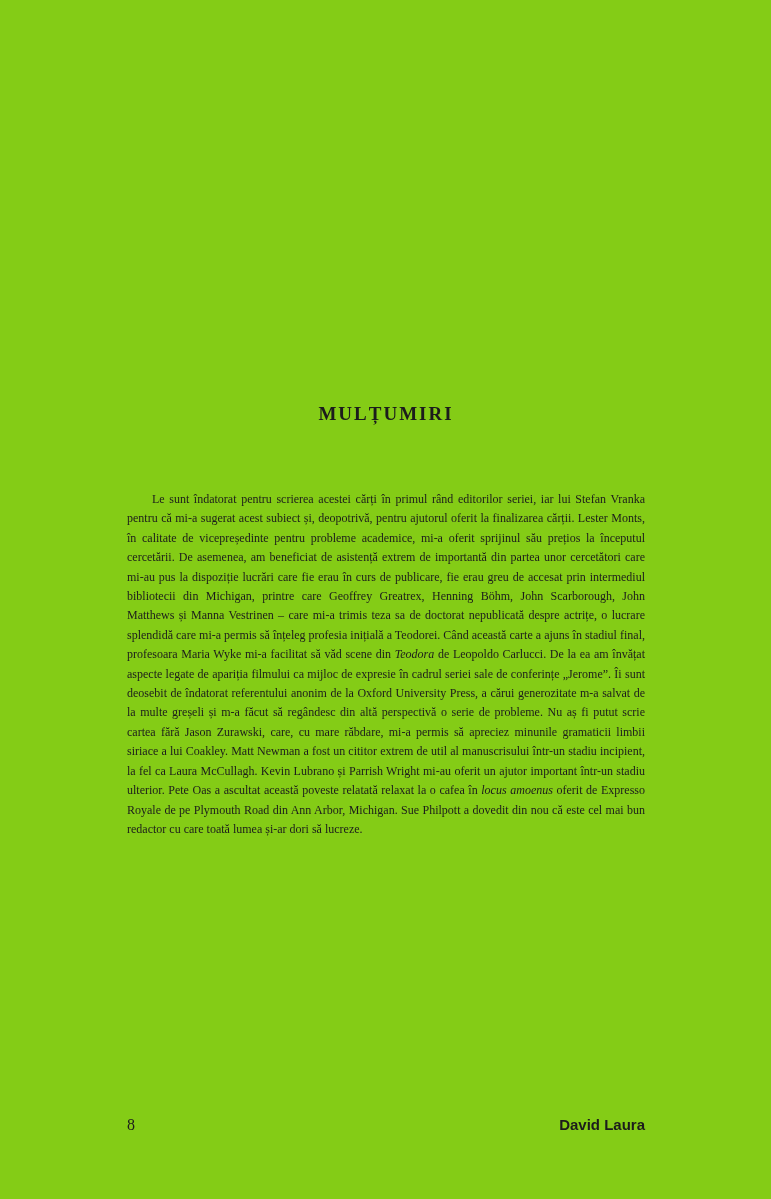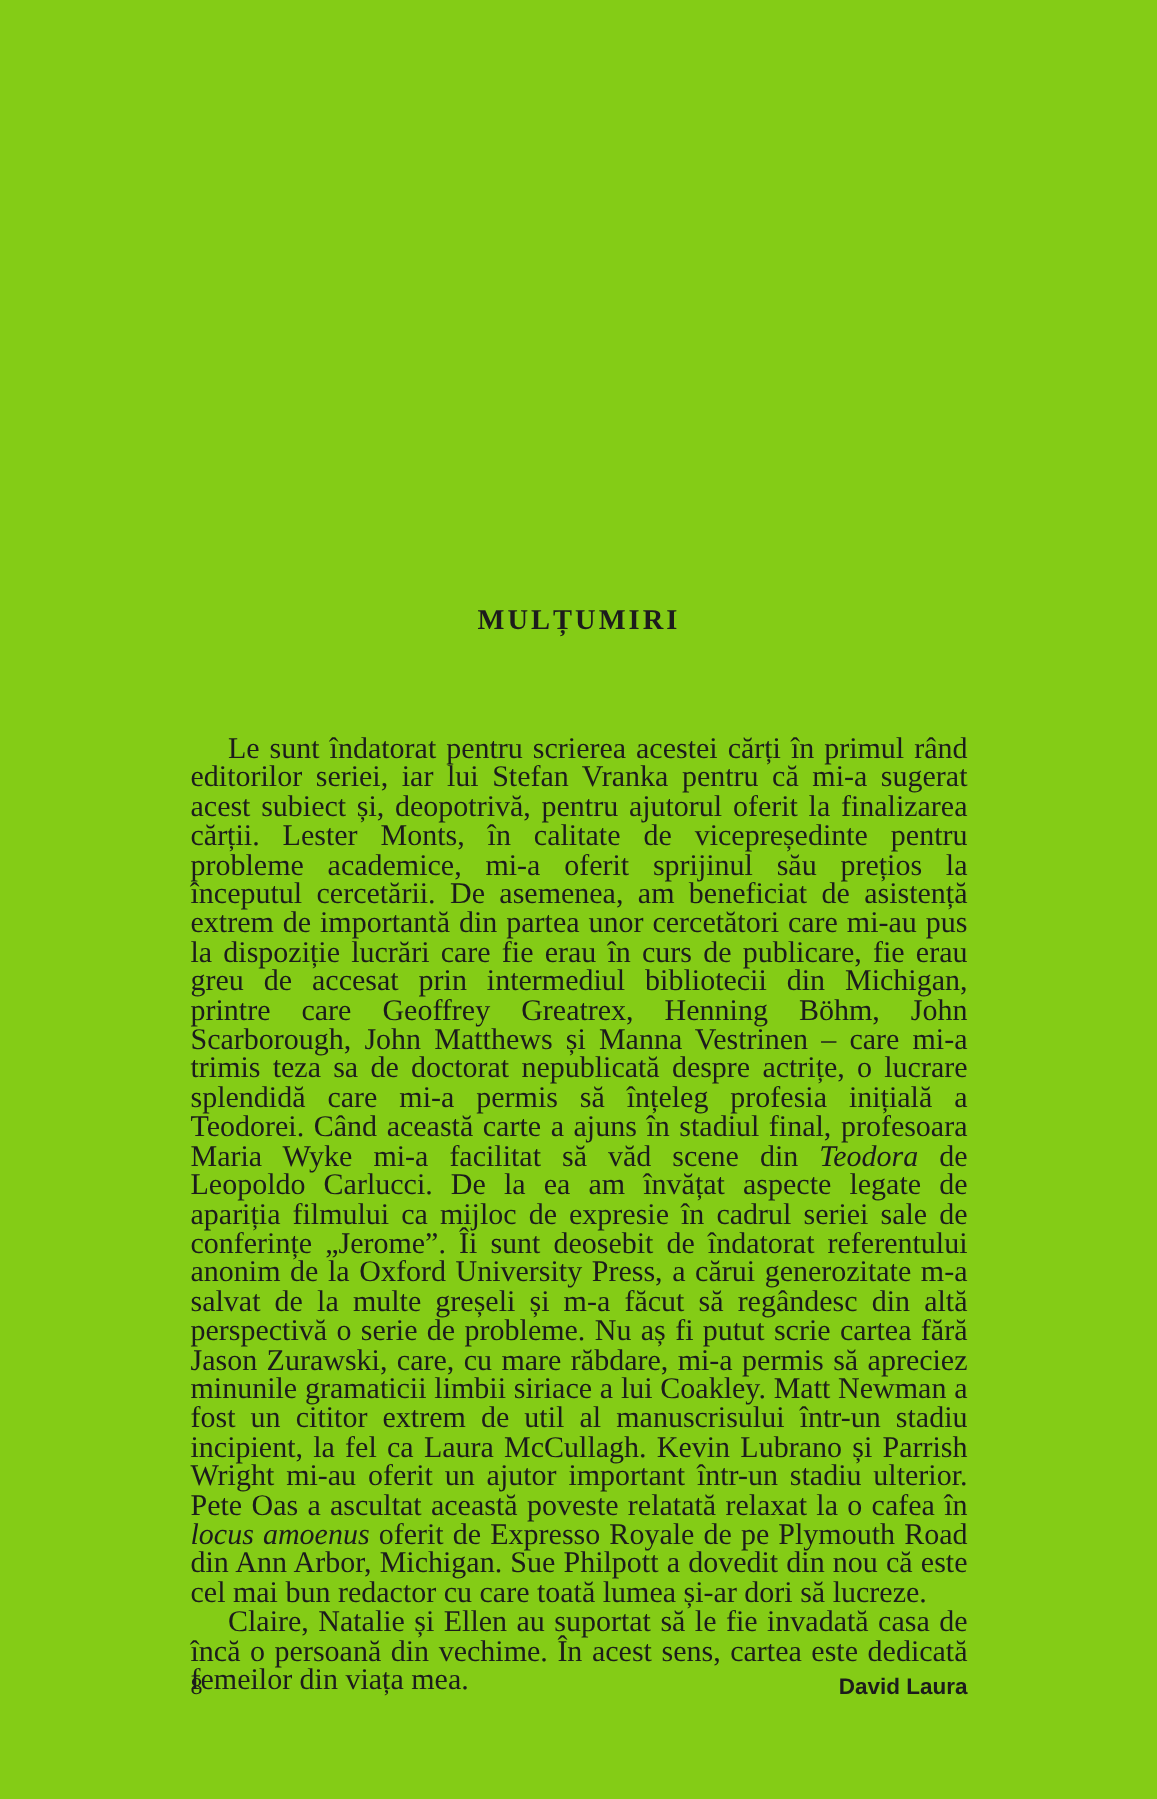--- a/index.html
+++ b/index.html
@@ -26,21 +26,21 @@
     font-size: 19px;
     font-weight: bold;
     letter-spacing: 2px;
     color: #1c1c1c;
   }
   .body-text {
     position: absolute;
     top: 490px;
     left: 127px;
     width: 518px;
-    font-size: 20px;
+    font-size: 12px;
     line-height: 19.4px;
     text-align: justify;
     color: #1c1c1c;
   }
   .para {
     margin: 0;
     text-indent: 25px;
   }
   .italic {
     font-style: italic;
@@ -67,21 +67,20 @@
 </style>
 </head>
 <body>
 
 <div class="page">
 
   <h1 class="title">MULȚUMIRI</h1>
 
   <div class="body-text">
       <p class="para"><span>Le sunt îndatorat pentru scrierea acestei cărți în primul rând editorilor seriei, iar lui Stefan Vranka pentru că mi-a sugerat acest subiect și, deopotrivă, pentru ajutorul oferit la finalizarea cărții. Lester Monts, în calitate de vicepreședinte pentru probleme academice, mi-a oferit sprijinul său prețios la începutul cercetării. De asemenea, am beneficiat de asistență extrem de importantă din partea unor cercetători care mi-au pus la dispoziție lucrări care fie erau în curs de publicare, fie erau greu de accesat prin intermediul bibliotecii din Michigan, printre care Geoffrey Greatrex, Henning Böhm, John Scarborough, John Matthews și Manna Vestrinen – care mi-a trimis teza sa de doctorat nepublicată despre actrițe, o lucrare splendidă care mi-a permis să înțeleg profesia inițială a Teodorei. Când această carte a ajuns în stadiul final, profesoara Maria Wyke mi-a facilitat să văd scene din </span><span class="italic">Teodora</span><span> de Leopoldo Carlucci. De la ea am învățat aspecte legate de apariția filmului ca mijloc de expresie în cadrul seriei sale de conferințe „Jerome”. Îi sunt deosebit de îndatorat referentului anonim de la Oxford University Press, a cărui generozitate m-a salvat de la multe greșeli și m-a făcut să regândesc din altă perspectivă o serie de probleme. Nu aș fi putut scrie cartea fără Jason Zurawski, care, cu mare răbdare, mi-a permis să apreciez minunile gramaticii limbii siriace a lui Coakley. Matt Newman a fost un cititor extrem de util al manuscrisului într-un stadiu incipient, la fel ca Laura McCullagh. Kevin Lubrano și Parrish Wright mi-au oferit un ajutor important într-un stadiu ulterior. Pete Oas a ascultat această poveste relatată relaxat la o cafea în </span><span class="italic">locus amoenus</span><span> oferit de Expresso Royale de pe Plymouth Road din Ann Arbor, Michigan. Sue Philpott a dovedit din nou că este cel mai bun redactor cu care toată lumea și-ar dori să lucreze.</span></p>
-      <p class="para"><span>Claire, Natalie și Ellen au suportat să le fie invadată casa de încă o persoană din vechime. În acest sens, cartea este dedicată femeilor din viața mea.</span></p>
     </div>
 
   <div class="footer">
     <span class="page-number">8</span>
     <span class="author">David Laura</span>
   </div>
 
 </div>
 
 </body></html>

